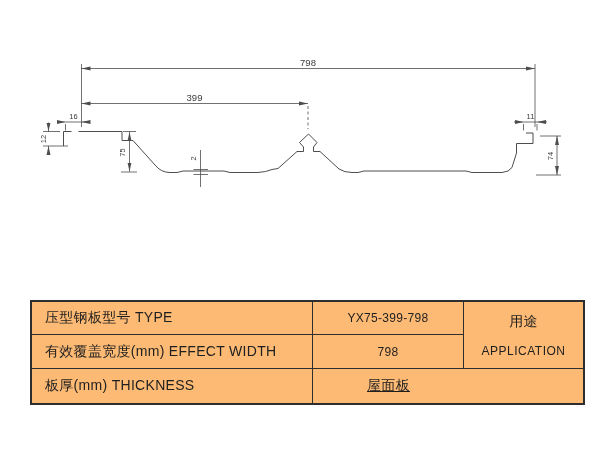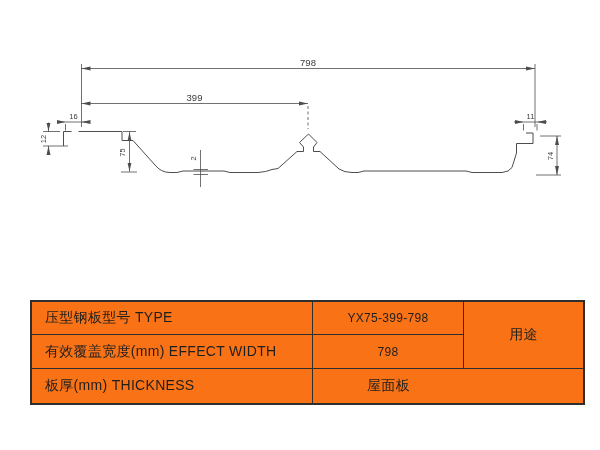--- a/index.html
+++ b/index.html
@@ -8,41 +8,41 @@
     font-family:"Liberation Sans", sans-serif;color:#1f1f1f;
   }
   .drawing-wrap{position:absolute;left:0;top:0;width:600px;height:262px;}
   svg text{fill:#3a3a3a;font-family:"Liberation Sans", sans-serif;}
   .spec-table{
     position:absolute;left:30px;top:300px;width:551px;height:101px;
     display:grid;
     grid-template-columns:281px 151px 1fr;
     grid-template-rows:33px 34px 34px;
     border:2px solid #2e2e2e;
-    background:#f97316;
+    background:#fdba74;
     box-sizing:content-box;
   }
   .cell{
     display:flex;align-items:center;
     border-right:1px solid #2e2e2e;border-bottom:1px solid #2e2e2e;
     box-sizing:border-box;
     font-size:14px;letter-spacing:0.3px;
   }
   .cell.label{padding-left:13px;justify-content:flex-start;}
   .cell.value{justify-content:center;font-size:12px;}
   .cell.lastcol{border-right:none;}
   .cell.lastrow{border-bottom:none;text-align:right;}
   .cell.usage{
     grid-column:3;grid-row:1 / 3;
     flex-direction:column;justify-content:center;gap:13px;
     border-right:none;
   }
   .usage .cn{font-size:14px;}
   .usage .en{font-size:12px;letter-spacing:0.5px;}
-  .cell.usage-val{justify-content:center;font-size:14px;}
+  .cell.usage-val{justify-content:center;font-size:14px;text-decoration:underline;}
 </style>
 </head>
 <body>
 
 <div class="drawing-wrap">
 <svg width="600" height="262" viewBox="0 0 600 262">
   <defs>
     <marker id="arw" markerUnits="userSpaceOnUse" markerWidth="10" markerHeight="6" refX="9" refY="3" orient="auto-start-reverse">
       <path d="M0,1 L9,3 L0,5 Z" fill="#4d4d4d"></path>
     </marker>
@@ -114,20 +114,21 @@
   <text x="552.5" y="156" font-size="7.5" text-anchor="middle" transform="rotate(-90 552.5 156)">74</text>
 </svg>
 </div>
 
 <div class="spec-table">
 
   <div class="cell label">压型钢板型号 TYPE</div>
   <div class="cell value">YX75-399-798</div>
   <div class="cell usage">
     <span class="cn">用途</span>
+    <span class="en">APPLICATION</span>
   </div>
 
   <div class="cell label">有效覆盖宽度(mm) EFFECT WIDTH</div>
   <div class="cell value">798</div>
 
   <div class="cell label lastrow">板厚(mm) THICKNESS</div>
   <div class="cell usage-val lastcol lastrow">屋面板</div>
 </div>
 
 </body></html>

